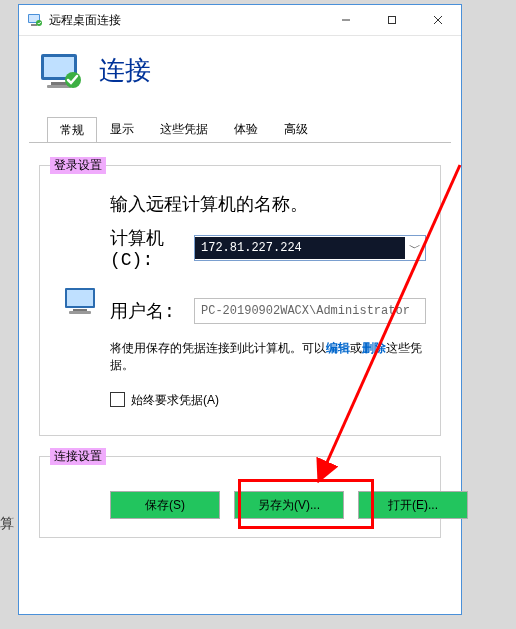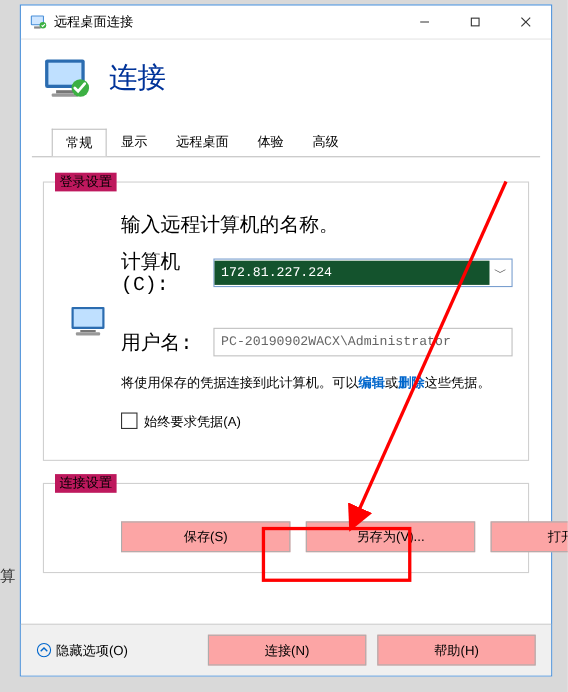--- a/index.html
+++ b/index.html
@@ -1,47 +1,47 @@
 <!DOCTYPE html>
 <html><head>
 <meta charset="utf-8">
 <style>
   html,body{margin:0;padding:0;font-family:"Microsoft YaHei","Segoe UI",sans-serif;font-size:12px;background:#d9d9d9;}
   .stage{position:relative;width:516px;height:629px;}
   .outside-text{position:absolute;left:0;top:515px;font-size:14px;color:#333;}
-  .window{position:absolute;left:18px;top:4px;width:484px;height:611px;background:#fff;border:1px solid #4a90d9;box-sizing:border-box;}
+  .window{position:absolute;left:18px;top:4px;width:444px;height:611px;background:#fff;border:1px solid #4a90d9;box-sizing:border-box;}
   .titlebar{height:30px;display:flex;align-items:center;border-bottom:1px solid #e5e5e5;}
   .titlebar .ticon{width:16px;height:16px;margin:0 6px 0 8px;}
   .titlebar .title{flex:1;font-size:12px;color:#000;}
   .winbtn{width:46px;height:30px;display:flex;align-items:center;justify-content:center;color:#333;}
   .header{display:flex;align-items:center;padding:12px 18px 14px 18px;}
   .header .bigicon{width:48px;height:48px;margin-right:14px;}
   .header .line1{font-size:18px;color:#003399;font-weight:400;}
   .header .line2{font-size:26px;color:#003399;font-weight:400;line-height:1.05;margin-top:-2px;}
   .tabs{display:flex;align-items:flex-start;padding:0 18px;height:26px;border-bottom:1px solid #c0c0c0;margin:6px 10px 0 10px;}
   .tab{padding:4px 12px 3px 12px;font-size:12px;color:#000;border:1px solid transparent;border-bottom:none;position:relative;}
   .tab.active{border-color:#c0c0c0;background:#fff;top:1px;}
   .body{padding:12px 20px 0 20px;}
   .group{border:1px solid #d0d0d0;position:relative;margin:10px 0 20px 0;padding:18px 14px 14px 14px;}
-  .group .legend{position:absolute;top:-9px;left:10px;background:#be185d;padding:0 4px;font-size:12px;color:#000;}
+  .group .legend{position:absolute;top:-9px;left:10px;background:#f0abfc;padding:0 4px;font-size:12px;color:#000;}
   .row{display:flex;align-items:center;margin:8px 0;}
   .row .icon-col{width:56px;display:flex;justify-content:center;align-items:flex-start;}
   .row .text-col{flex:1;}
   .grid{display:grid;grid-template-columns:70px 1fr;gap:28px 14px;align-items:center;margin-top:10px;font-family:Liberation Mono, monospace;}
   .lbl{font-size:18px;color:#000;}
   .combo{height:24px;border:1px solid #7a9fcf;display:flex;align-items:center;background:#fff;}
-  .combo .val{flex:1;padding:0 6px;background:#14532d;color:#fff;font-size:12px;line-height:22px;}
+  .combo .val{flex:1;padding:0 6px;background:#0f172a;color:#fff;font-size:12px;line-height:22px;}
   .combo .dd{width:20px;text-align:center;color:#555;}
   .input{height:24px;border:1px solid #c0c0c0;padding:0 6px;font-size:12px;color:#666;display:flex;align-items:center;}
   .note{font-size:12px;color:#000;margin:16px 0 0 0;}
   .link{color:#0066cc;font-weight:bold;}
   .cb{display:flex;align-items:flex-start;gap:6px;margin:18px 0 4px 0;font-size:12px;}
   .cb .box{width:13px;height:13px;border:1px solid #333;}
   .btnrow{display:flex;gap:14px;margin:16px 0 4px 0;justify-content:flex-start;padding-left:56px;}
-  .btn{min-width:100px;height:26px;border:1px solid #adadad;background:#fca5a5;display:flex;align-items:center;justify-content:center;font-size:12px;padding:0 26px;}
+  .btn{min-width:100px;height:26px;border:1px solid #adadad;background:#22c55e;display:flex;align-items:center;justify-content:center;font-size:12px;padding:0 4px;}
   .footer{position:absolute;left:0;right:0;bottom:0;height:46px;border-top:1px solid #d0d0d0;background:#f0f0f0;display:flex;align-items:center;padding:0 14px;}
   .hide-opts{display:flex;align-items:center;gap:4px;font-size:12px;color:#000;}
   .footer .spacer{flex:1;}
   .footer .btn{min-width:90px;}
   .hl{position:absolute;border:3px solid #ff0000;box-sizing:border-box;pointer-events:none;}
   .arrow{position:absolute;pointer-events:none;}
 </style>
 </head>
 <body>
 
@@ -87,21 +87,21 @@
         <path d="M31 32 l3 3 l6 -7" stroke="#fff" stroke-width="2.5" fill="none" stroke-linecap="round"></path>
       </svg>
       <div>
         <div class="line2">连接</div>
       </div>
     </div>
 
     <div class="tabs">
       <div class="tab active">常规</div>
       <div class="tab">显示</div>
-      <div class="tab">远程桌面</div>
+      <div class="tab">这些凭据</div>
       <div class="tab">体验</div>
       <div class="tab">高级</div>
     </div>
 
     <div class="body">
 
       <div class="group">
         <div class="legend">登录设置</div>
         <div class="row">
           <div class="icon-col">
@@ -139,33 +139,20 @@
       <div class="group">
         <div class="legend">连接设置</div>
         <div class="btnrow">
           <div class="btn">保存(S)</div>
           <div class="btn">另存为(V)...</div>
           <div class="btn">打开(E)...</div>
         </div>
       </div>
     </div>
 
-    <div class="footer">
-      <div class="hide-opts">
-        <svg width="14" height="14" viewBox="0 0 14 14">
-            <circle cx="7" cy="7" r="6" fill="none" stroke="#0066cc"></circle>
-            <path d="M4 8 l3 -3 l3 3" fill="none" stroke="#0066cc" stroke-width="1.3"></path>
-          </svg>
-        <span>隐藏选项(O)</span>
-      </div>
-      <div class="spacer"></div>
-      <div class="btn">连接(N)</div>
-      <div style="width:10px"></div>
-      <div class="btn">帮助(H)</div>
-    </div>
   </div>
 
   <div class="hl" style="left:238px;top:479px;width:136px;height:50px;"></div>
   <svg class="arrow" style="left:0;top:0;" width="516" height="629">
     <defs>
         <marker id="ah" markerWidth="8" markerHeight="8" refX="6" refY="4" orient="auto">
           <path d="M0 0 L8 4 L0 8 z" fill="#ff0000"></path>
         </marker>
       </defs>
     <line x1="460" y1="165" x2="320" y2="478" stroke="#ff0000" stroke-width="3" marker-end="url(#ah)"></line>

